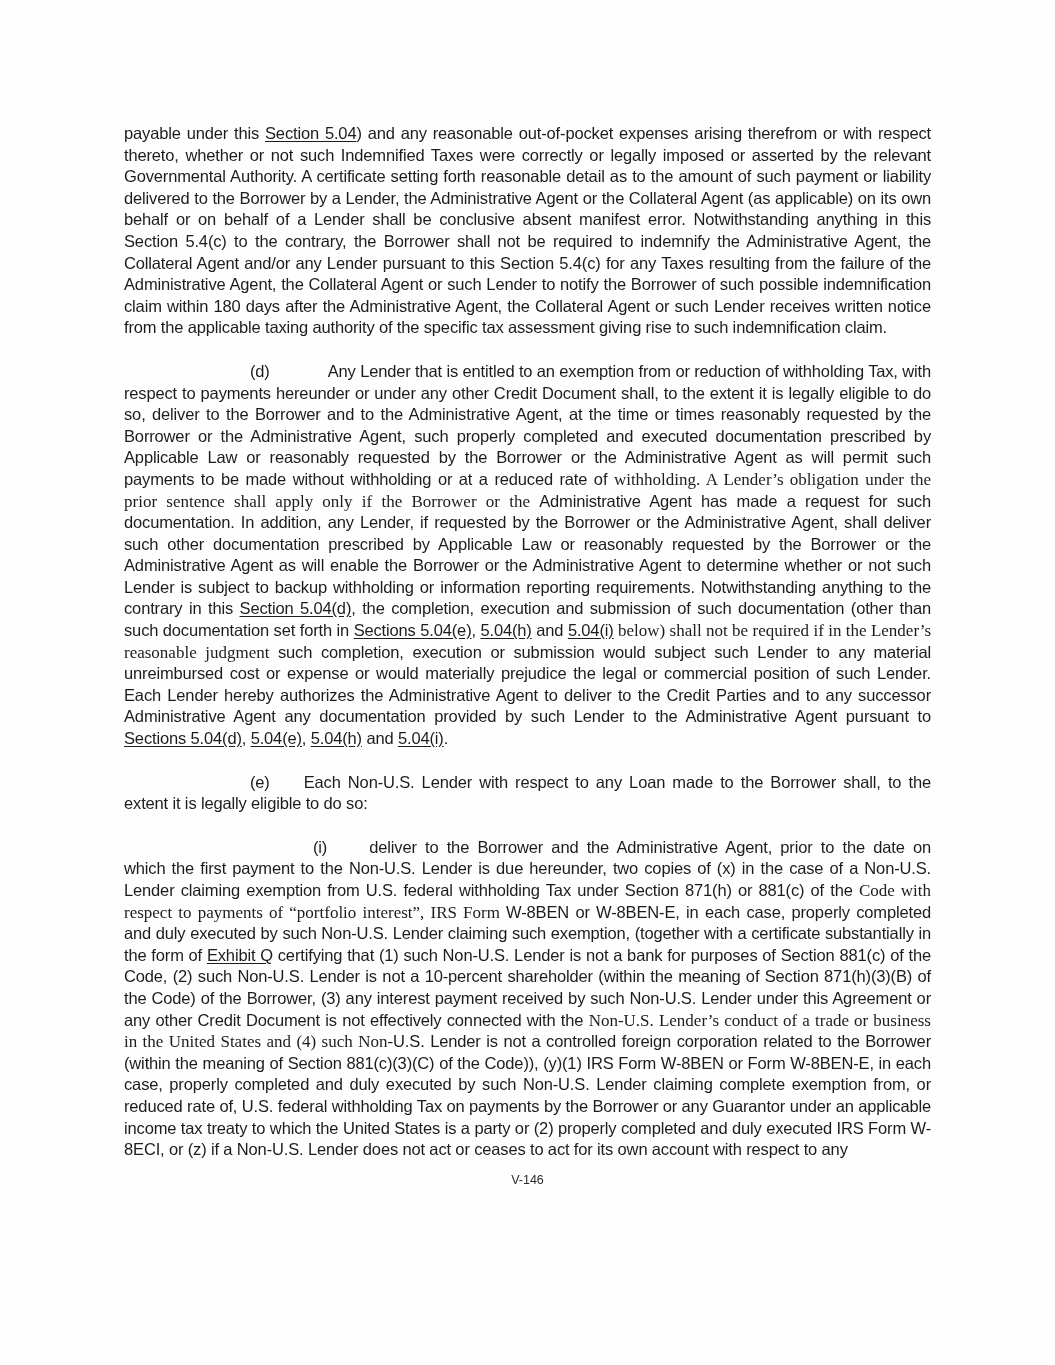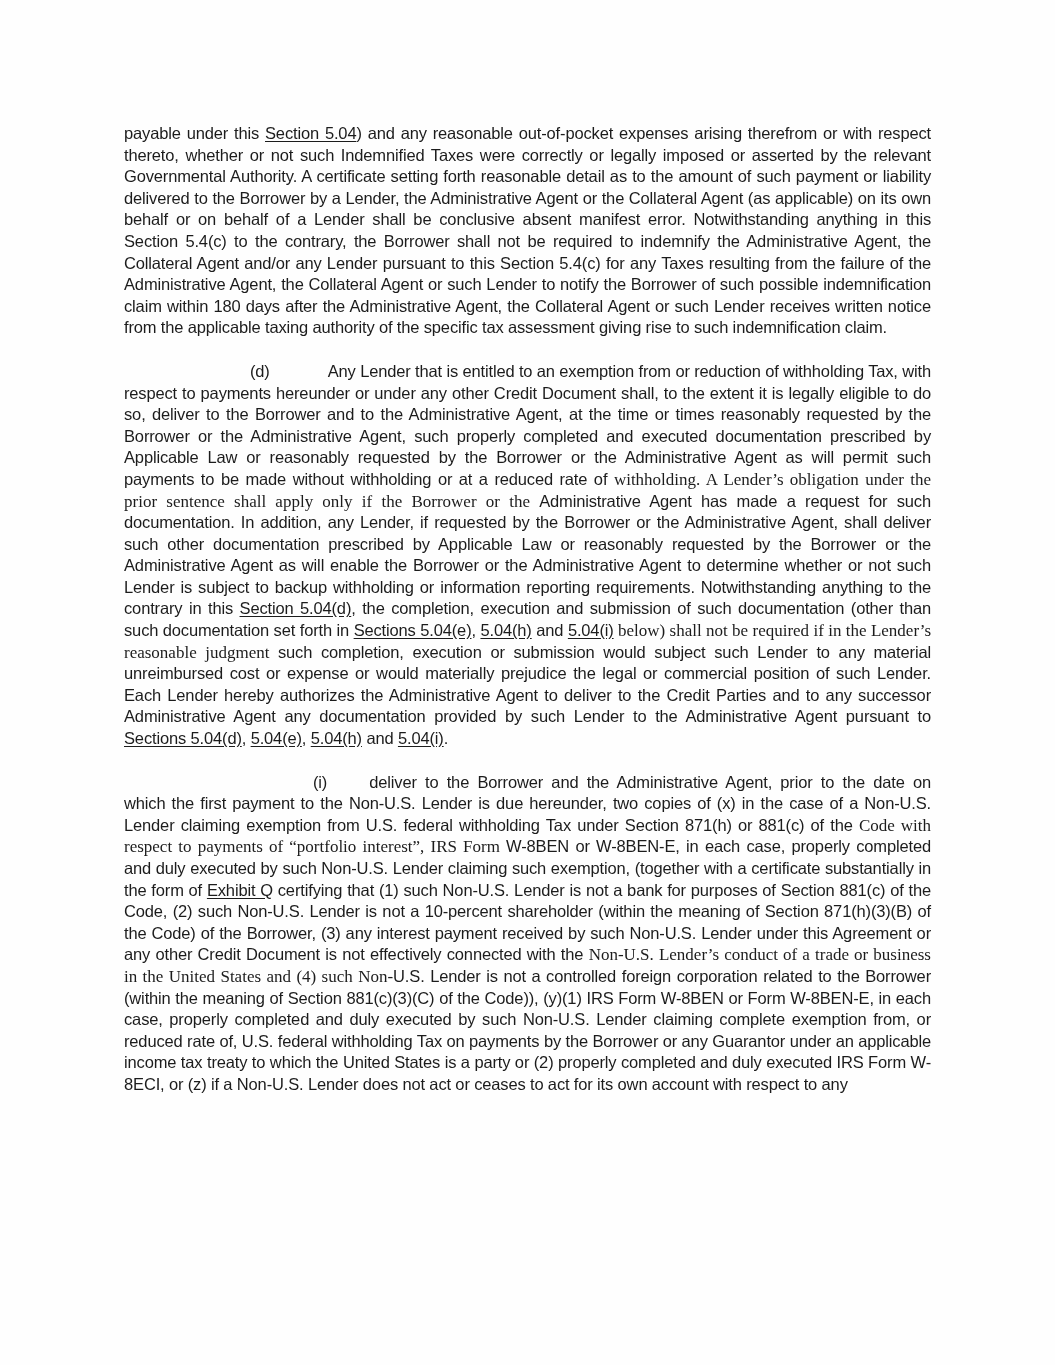--- a/index.html
+++ b/index.html
@@ -52,15 +52,17 @@
     margin-top: 1px;
   }
 </style>
 </head>
 <body>
 
 <div class="page">
   <div class="text-block" id="paragraphs">
       <p class="doc-para"><span>payable under this </span><span class="u">Section 5.04</span><span>) and any reasonable out-of-pocket expenses arising therefrom or with respect thereto, whether or not such Indemnified Taxes were correctly or legally imposed or asserted by the relevant Governmental Authority.  A certificate setting forth reasonable detail as to the amount of such payment or liability delivered to the Borrower by a Lender, the Administrative Agent or the Collateral Agent (as applicable) on its own behalf or on behalf of a Lender shall be conclusive absent manifest error.  Notwithstanding anything in this Section 5.4(c) to the contrary, the Borrower shall not be required to indemnify the Administrative Agent, the Collateral Agent and/or any Lender pursuant to this Section 5.4(c) for any Taxes resulting from the failure of the Administrative Agent, the Collateral Agent or such Lender to notify the Borrower of such possible indemnification claim within 180 days after the Administrative Agent, the Collateral Agent or such Lender receives written notice from the applicable taxing authority of the specific tax assessment giving rise to such indemnification claim.</span></p>
       <p class="doc-para" style="text-indent: 126px;"><span>(d)</span><span class="tab" style="width: 58px;"></span><span>Any Lender that is entitled to an exemption from or reduction of withholding Tax, with respect to payments hereunder or under any other Credit Document shall, to the extent it is legally eligible to do so, deliver to the Borrower and to the Administrative Agent, at the time or times reasonably requested by the Borrower or the Administrative Agent, such properly completed and executed documentation prescribed by Applicable Law or reasonably requested by the Borrower or the Administrative Agent as will permit such payments to be made without withholding or at a reduced rate of </span><span class="sf">withholding.  A Lender’s obligation under the prior sentence shall apply only if the Borrower or the </span><span>Administrative Agent has made a request for such documentation.  In addition, any Lender, if requested by the Borrower or the Administrative Agent, shall deliver such other documentation prescribed by Applicable Law or reasonably requested by the Borrower or the Administrative Agent as will enable the Borrower or the Administrative Agent to determine whether or not such Lender is subject to backup withholding or information reporting requirements.  Notwithstanding anything to the contrary in this </span><span class="u">Section 5.04(d)</span><span>, the completion, execution and submission of such documentation (other than such documentation set forth in </span><span class="u">Sections 5.04(e)</span><span>, </span><span class="u">5.04(h)</span><span> and </span><span class="u">5.04(i)</span><span class="sf"> below) shall not be required if in the Lender’s reasonable judgment </span><span>such completion, execution or submission would subject such Lender to any material unreimbursed cost or expense or would materially prejudice the legal or commercial position of such Lender.  Each Lender hereby authorizes the Administrative Agent to deliver to the Credit Parties and to any successor Administrative Agent any documentation provided by such Lender to the Administrative Agent pursuant to </span><span class="u">Sections 5.04(d)</span><span>, </span><span class="u">5.04(e)</span><span>, </span><span class="u">5.04(h)</span><span> and </span><span class="u">5.04(i)</span><span>.</span></p>
+      <p class="doc-para" style="text-indent: 126px;"><span>(e)</span><span class="tab" style="width: 34px;"></span><span>Each Non-U.S. Lender with respect to any Loan made to the Borrower shall, to the extent it is legally eligible to do so:</span></p>
       <p class="doc-para" style="text-indent: 189px;"><span>(i)</span><span class="tab" style="width: 42px;"></span><span>deliver to the Borrower and the Administrative Agent, prior to the date on which the first payment to the Non-U.S. Lender is due hereunder, two copies of (x) in the case of a Non-U.S. Lender claiming exemption from U.S. federal withholding Tax under Section 871(h) or 881(c) of the </span><span class="sf">Code with respect to payments of “portfolio interest”, IRS Form </span><span>W-8BEN or W-8BEN-E, in each case, properly completed and duly executed by such Non-U.S. Lender claiming such exemption, (together with a certificate substantially in the form of </span><span class="u">Exhibit Q</span><span> certifying that (1) such Non-U.S. Lender is not a bank for purposes of Section 881(c) of the Code, (2) such Non-U.S. Lender is not a 10-percent shareholder (within the meaning of Section 871(h)(3)(B) of the Code) of the Borrower, (3) any interest payment received by such Non-U.S. Lender under this Agreement or any other Credit Document is not effectively connected with the </span><span class="sf">Non-U.S. Lender’s conduct of a trade or business in the United States and (4) such Non-</span><span>U.S. Lender is not a controlled foreign corporation related to the Borrower (within the meaning of Section 881(c)(3)(C) of the Code)), (y)(1) IRS Form W-8BEN or Form W-8BEN-E, in each case, properly completed and duly executed by such Non-U.S. Lender claiming complete exemption from, or reduced rate of, U.S. federal withholding Tax on payments by the Borrower or any Guarantor under an applicable income tax treaty to which the United States is a party or (2) properly completed and duly executed IRS Form W-8ECI, or (z) if a Non-U.S. Lender does not act or ceases to act for its own account with respect to any</span></p>
     </div>
+  <div class="page-number">V-146</div>
 </div>
 
 </body></html>

